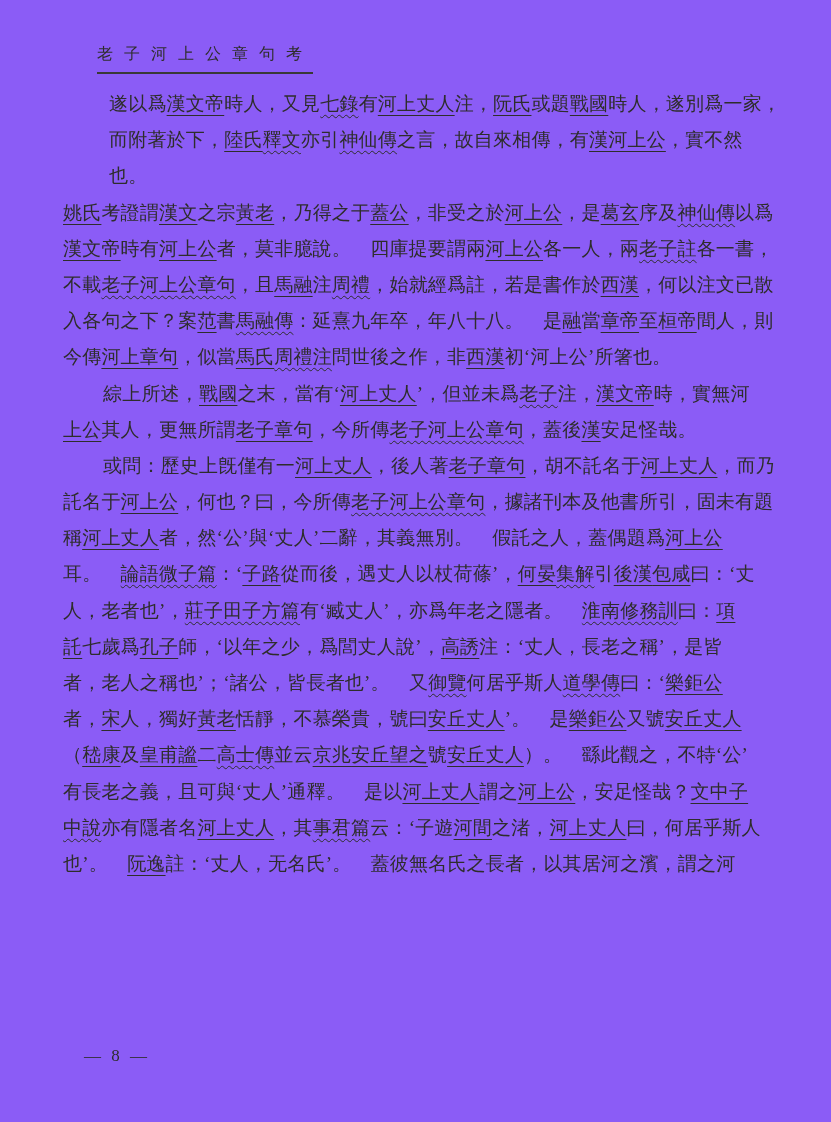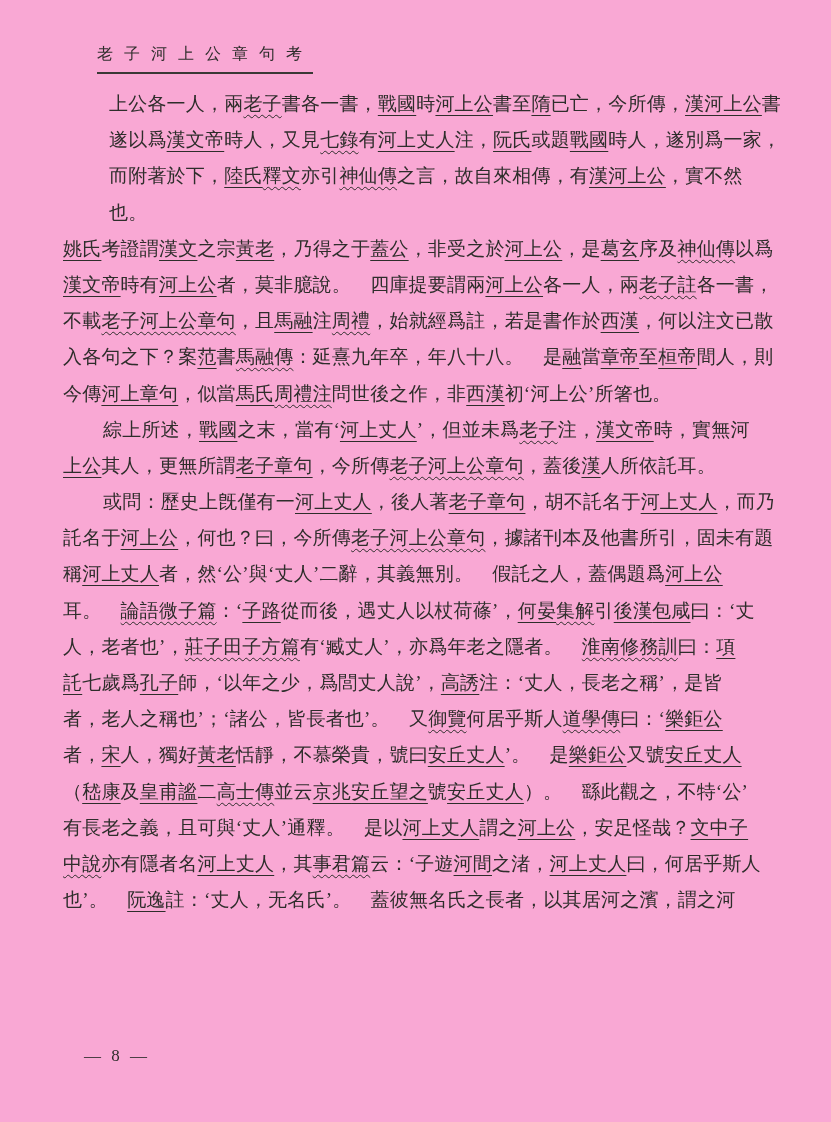--- a/index.html
+++ b/index.html
@@ -1,19 +1,19 @@
 <!DOCTYPE html>
 <html><head>
 <meta charset="utf-8">
 <style>
   html,body{margin:0;padding:0;background:#e8e7e3;}
   .page{
     position:relative;
     width:831px;height:1122px;
-    background:#f9a8d4;
+    background:#8b5cf6;
     overflow:hidden;
     font-family:"Liberation Serif","DejaVu Serif",serif;
     color:#2e2d2b;
   }
   .running-title{
     position:absolute;top:44px;left:97px;
     font-size:16px;letter-spacing:11px;
     padding-bottom:7px;
     border-bottom:2px solid #3a3936;
     white-space:nowrap;
@@ -46,31 +46,30 @@
     white-space:nowrap;
   }
 </style>
 </head>
 <body>
 
 <div class="page">
   <div class="running-title">老子河上公章句考</div>
 
   <div class="text-body" id="text-body">
-      <div class="line quote"><span>上公各一人，兩</span><span class="u-w">老子</span><span>書各一書，</span><span class="u-s">戰國</span><span>時</span><span class="u-s">河上公</span><span>書至</span><span class="u-s">隋</span><span>已亡，今所傳，</span><span class="u-s">漢河上公</span><span>書</span></div>
       <div class="line quote"><span>遂以爲</span><span class="u-s">漢文帝</span><span>時人，又見</span><span class="u-w">七錄</span><span>有</span><span class="u-s">河上丈人</span><span>注，</span><span class="u-s">阮氏</span><span>或題</span><span class="u-s">戰國</span><span>時人，遂別爲一家，</span></div>
       <div class="line quote"><span>而附著於下，</span><span class="u-s">陸氏</span><span class="u-w">釋文</span><span>亦引</span><span class="u-w">神仙傳</span><span>之言，故自來相傳，有</span><span class="u-s">漢河上公</span><span>，實不然</span></div>
       <div class="line quote"><span>也。</span></div>
       <div class="line"><span class="u-s">姚氏</span><span>考證謂</span><span class="u-s">漢文</span><span>之宗</span><span class="u-s">黃老</span><span>，乃得之于</span><span class="u-s">蓋公</span><span>，非受之於</span><span class="u-s">河上公</span><span>，是</span><span class="u-s">葛玄</span><span>序及</span><span class="u-w">神仙傳</span><span>以爲</span></div>
       <div class="line"><span class="u-s">漢文帝</span><span>時有</span><span class="u-s">河上公</span><span>者，莫非臆說。　四庫提要謂兩</span><span class="u-s">河上公</span><span>各一人，兩</span><span class="u-w">老子註</span><span>各一書，</span></div>
       <div class="line"><span>不載</span><span class="u-w">老子河上公章句</span><span>，且</span><span class="u-s">馬融</span><span>注</span><span class="u-w">周禮</span><span>，始就經爲註，若是書作於</span><span class="u-s">西漢</span><span>，何以注文已散</span></div>
       <div class="line"><span>入各句之下？案</span><span class="u-s">范</span><span>書</span><span class="u-w">馬融傳</span><span>：延熹九年卒，年八十八。　是</span><span class="u-s">融</span><span>當</span><span class="u-s">章帝</span><span>至</span><span class="u-s">桓帝</span><span>間人，則</span></div>
       <div class="line"><span>今傳</span><span class="u-s">河上章句</span><span>，似當</span><span class="u-s">馬氏</span><span class="u-w">周禮注</span><span>問世後之作，非</span><span class="u-s">西漢</span><span>初‘河上公’所箸也。</span></div>
       <div class="line first-indent"><span>綜上所述，</span><span class="u-s">戰國</span><span>之末，當有‘</span><span class="u-s">河上丈人</span><span>’，但並未爲</span><span class="u-w">老子</span><span>注，</span><span class="u-s">漢文帝</span><span>時，實無河</span></div>
-      <div class="line"><span class="u-s">上公</span><span>其人，更無所謂</span><span class="u-s">老子章句</span><span>，今所傳</span><span class="u-w">老子河上公章句</span><span>，蓋後</span><span class="u-s">漢</span><span>人所依託耳。</span></div>
+      <div class="line"><span class="u-s">上公</span><span>其人，更無所謂</span><span class="u-s">老子章句</span><span>，今所傳</span><span class="u-w">老子河上公章句</span><span>，蓋後</span><span class="u-s">漢</span><span>安足怪哉。</span></div>
       <div class="line first-indent"><span>或問：歷史上旣僅有一</span><span class="u-s">河上丈人</span><span>，後人著</span><span class="u-s">老子章句</span><span>，胡不託名于</span><span class="u-s">河上丈人</span><span>，而乃</span></div>
       <div class="line"><span>託名于</span><span class="u-s">河上公</span><span>，何也？曰，今所傳</span><span class="u-w">老子河上公章句</span><span>，據諸刊本及他書所引，固未有題</span></div>
       <div class="line"><span>稱</span><span class="u-s">河上丈人</span><span>者，然‘公’與‘丈人’二辭，其義無別。　假託之人，蓋偶題爲</span><span class="u-s">河上公</span></div>
       <div class="line"><span>耳。　</span><span class="u-w">論語微子篇</span><span>：‘</span><span class="u-s">子路</span><span>從而後，遇丈人以杖荷蓧’，</span><span class="u-s">何晏</span><span class="u-w">集解</span><span>引</span><span class="u-s">後漢</span><span class="u-s">包咸</span><span>曰：‘丈</span></div>
       <div class="line"><span>人，老者也’，</span><span class="u-w">莊子田子方篇</span><span>有‘臧丈人’，亦爲年老之隱者。　</span><span class="u-w">淮南修務訓</span><span>曰：</span><span class="u-s">項</span></div>
       <div class="line"><span class="u-s">託</span><span>七歲爲</span><span class="u-s">孔子</span><span>師，‘以年之少，爲閭丈人說’，</span><span class="u-s">高誘</span><span>注：‘丈人，長老之稱’，是皆</span></div>
       <div class="line"><span>者，老人之稱也’；‘諸公，皆長者也’。　又</span><span class="u-w">御覽</span><span>何居乎斯人</span><span class="u-w">道學傳</span><span>曰：‘</span><span class="u-s">樂鉅公</span></div>
       <div class="line"><span>者，</span><span class="u-s">宋</span><span>人，獨好</span><span class="u-s">黃老</span><span>恬靜，不慕榮貴，號曰</span><span class="u-s">安丘丈人</span><span>’。　是</span><span class="u-s">樂鉅公</span><span>又號</span><span class="u-s">安丘丈人</span></div>
       <div class="line"><span>（</span><span class="u-s">嵇康</span><span>及</span><span class="u-s">皇甫謐</span><span>二</span><span class="u-w">高士傳</span><span>並云</span><span class="u-s">京兆</span><span class="u-s">安丘望之</span><span>號</span><span class="u-s">安丘丈人</span><span>）。　繇此觀之，不特‘公’</span></div>
       <div class="line"><span>有長老之義，且可與‘丈人’通釋。　是以</span><span class="u-s">河上丈人</span><span>謂之</span><span class="u-s">河上公</span><span>，安足怪哉？</span><span class="u-s">文中子</span></div>

